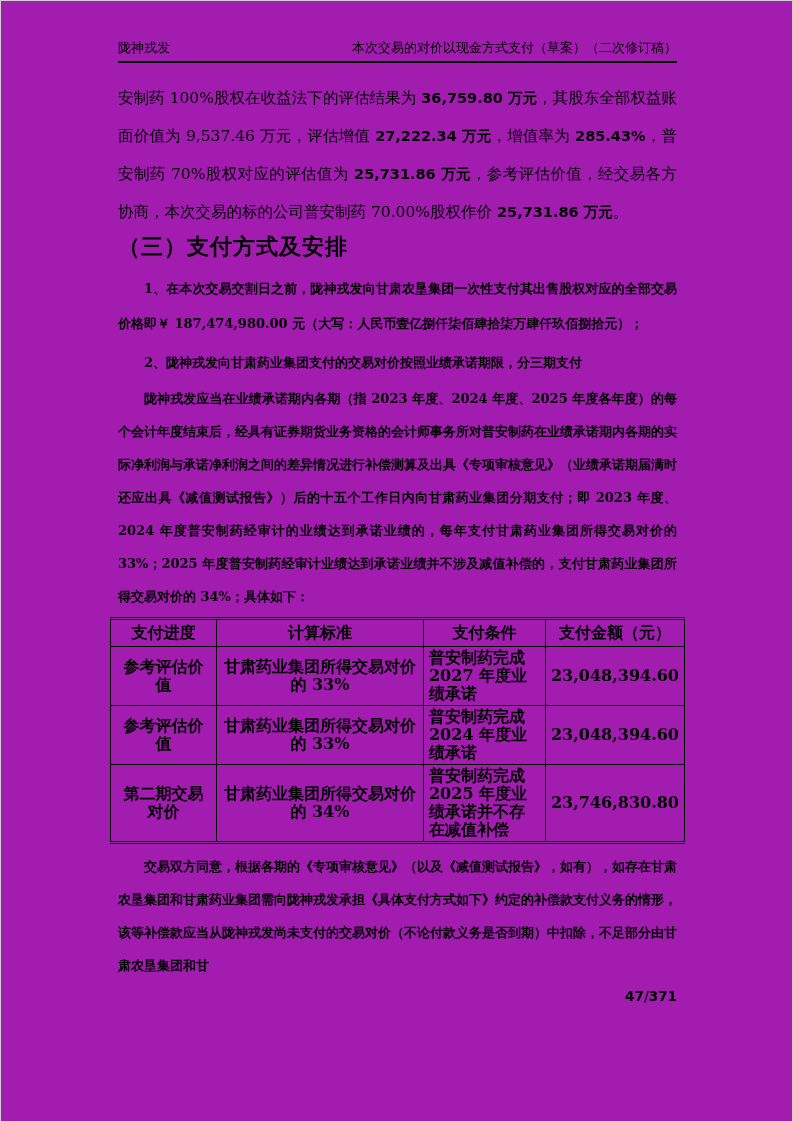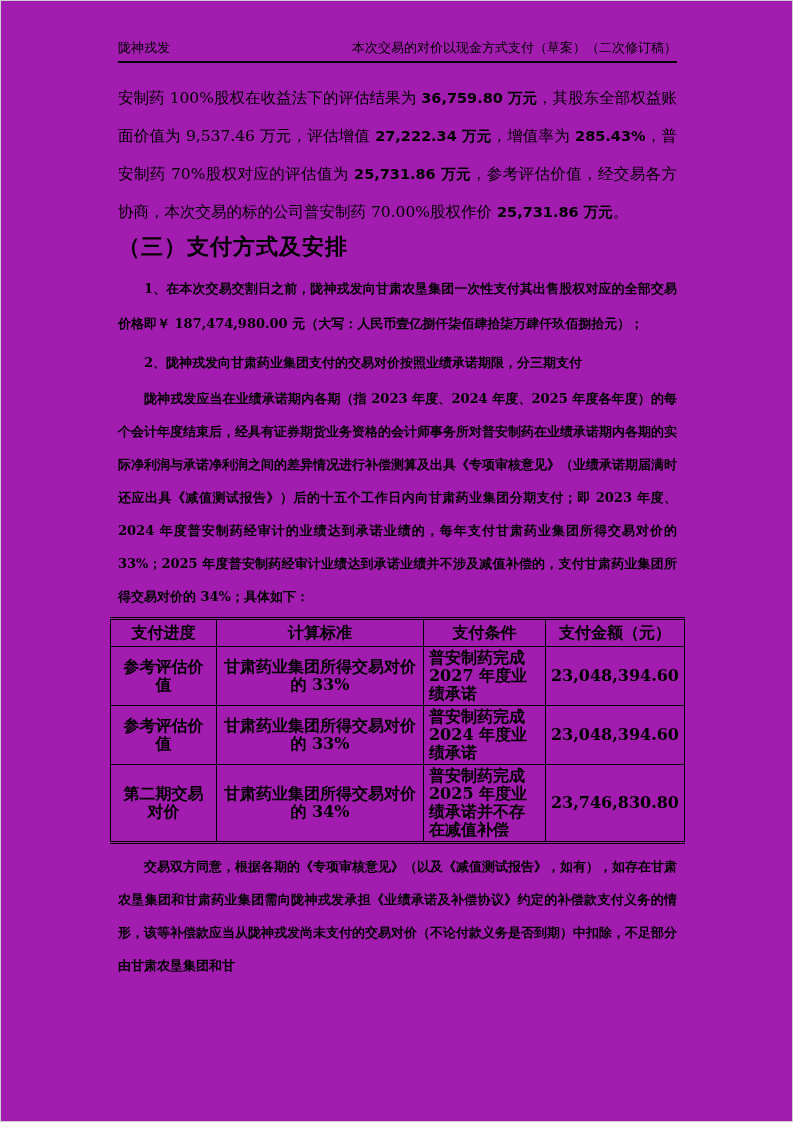--- a/index.html
+++ b/index.html
@@ -132,17 +132,18 @@
         </tr>
         <tr>
           <td>第二期交易对价</td>
           <td>甘肃药业集团所得交易对价的 34%</td>
           <td class="l">普安制药完成 2025 年度业绩承诺并不存在减值补偿</td>
           <td>23,746,830.80</td>
         </tr>
       </tbody>
     </table>
 
-    <p class="kai ind p6">交易双方同意，根据各期的《专项审核意见》（以及《减值测试报告》，如有），如存在甘肃农垦集团和甘肃药业集团需向陇神戎发承担《业绩承诺及补偿协议》约定的补偿款支付义务的情形，该等补偿款应当从陇神戎发尚未支付的交易对价（不论付款义务是否到期）中扣除，不足部分由甘肃农垦集团和甘</p>
+    <p class="kai ind p6">交易双方同意，根据各期的《专项审核意见》（以及《减值测试报告》，如有），如存在甘肃农垦集团和甘肃药业集团需向陇神戎发承担《具体支付方式如下》约定的补偿款支付义务的情形，该等补偿款应当从陇神戎发尚未支付的交易对价（不论付款义务是否到期）中扣除，不足部分由甘肃农垦集团和甘</p>
 
+    <div class="footer">47/371</div>
 
   </div>
 </div>
 
 </body></html>

